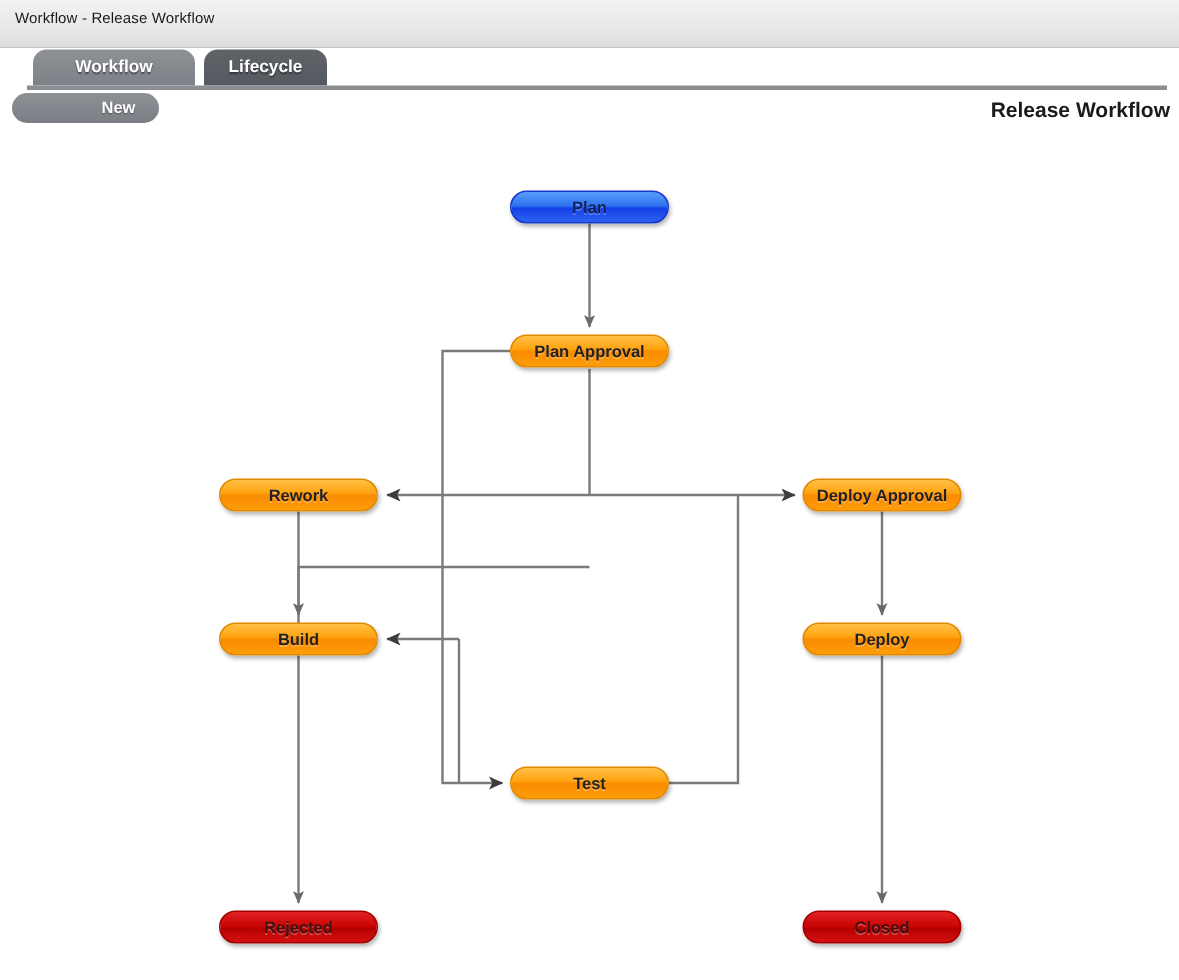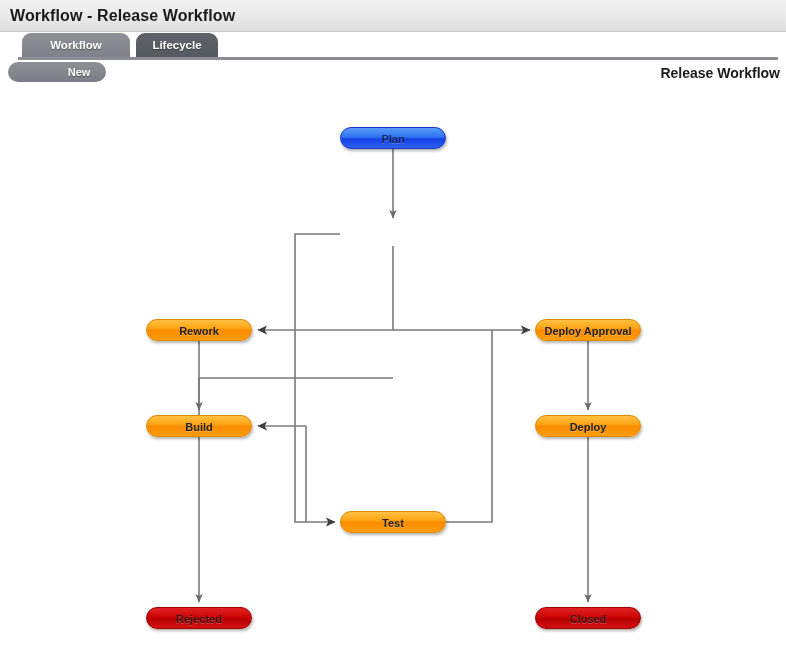--- a/index.html
+++ b/index.html
@@ -21,22 +21,22 @@
     position: absolute;
     left: 0; top: 0;
     width: 786px; height: 32px;
     background: linear-gradient(to bottom, #f2f2f2 0%, #e9e9e9 55%, #dedede 100%);
     border-bottom: 1px solid #c8c8c8;
     box-sizing: border-box;
   }
   #titlebar .title-text {
     position: absolute;
     left: 10px; top: 7px;
-    font-size: 16px;
-    font-weight: bold;
+    font-size: 10px;
+    font-weight: normal;
     color: #1a1a1a;
     letter-spacing: 0.1px;
   }
 
   
   #tabstrip {
     position: absolute;
     left: 0; top: 33px;
     width: 786px; height: 26px;
     background: #ffffff;
@@ -197,20 +197,23 @@
       <path d="M393,242 L258,242" marker-end="url(#arrow-dark)"></path>
 
       <path d="M306,338 L258,338" marker-end="url(#arrow-dark)"></path>
       <path d="M306,338 L306,434"></path>
     </g>
   </svg>
 
   <div class="node node-blue" style="left:340px; top:39px;">
     <span>Plan</span>
   </div>
+  <div class="node node-orange" style="left:340px; top:135px;">
+    <span>Plan Approval</span>
+  </div>
   <div class="node node-orange" style="left:146px; top:231px;">
     <span>Rework</span>
   </div>
   <div class="node node-orange" style="left:535px; top:231px;">
     <span>Deploy Approval</span>
   </div>
   <div class="node node-orange" style="left:146px; top:327px;">
     <span>Build</span>
   </div>
   <div class="node node-orange" style="left:535px; top:327px;">

